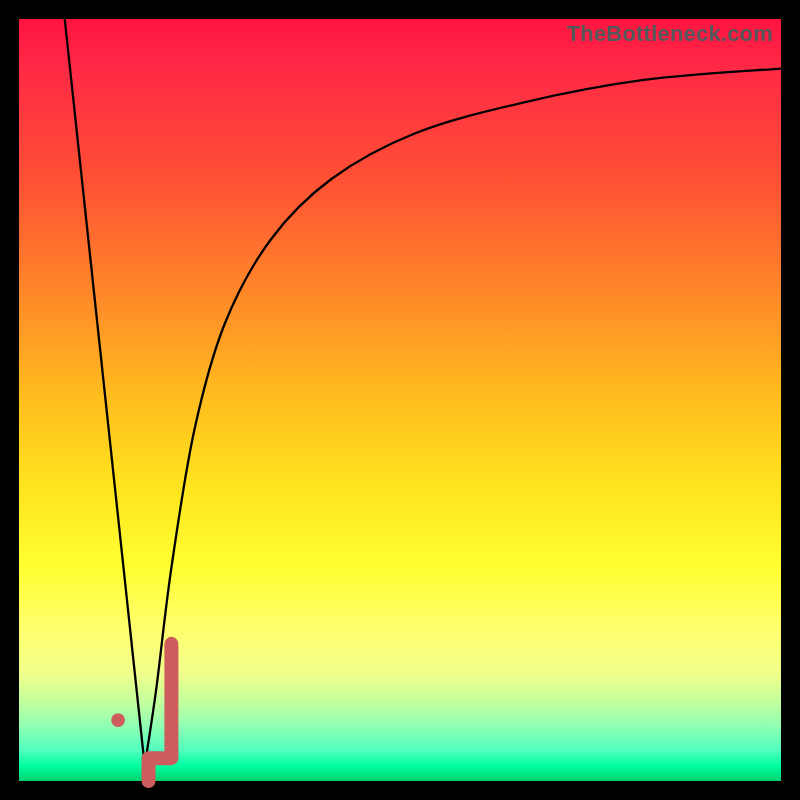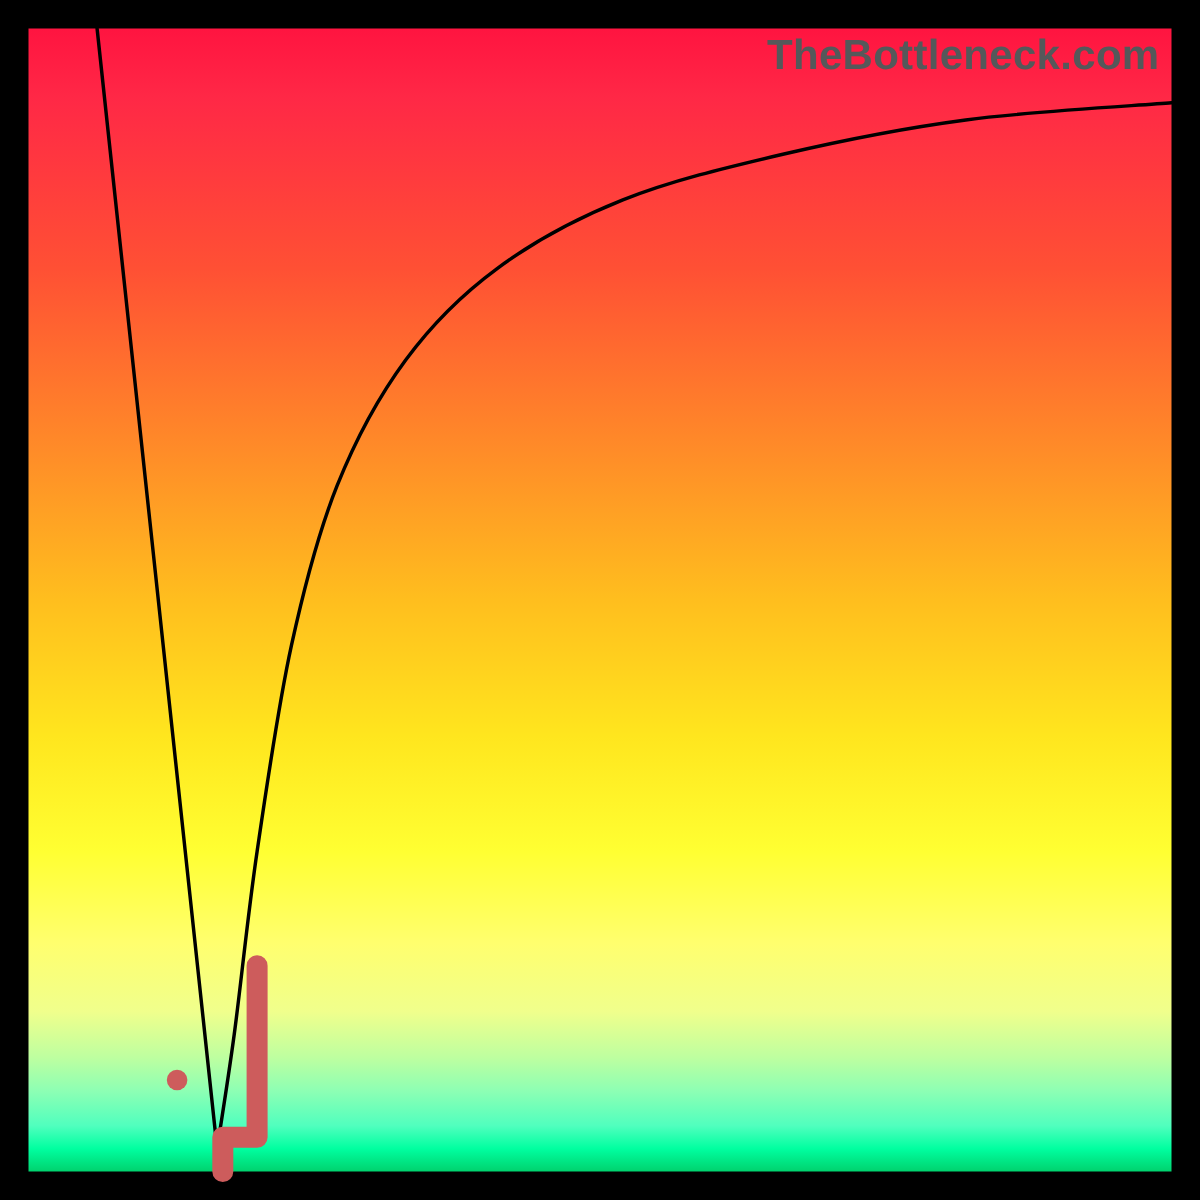--- a/index.html
+++ b/index.html
@@ -26,21 +26,21 @@
       #beffa0 90%,
       #8cffb4 93%,
       #50ffbe 96%,
       #00ffa0 98%,
       #00d26e 100%);
   }
   .watermark {
     position: absolute;
     top: 2px; right: 8px;
     font-family: Arial, Helvetica, sans-serif;
-    font-size: 28px;
+    font-size: 22px;
     font-weight: bold;
     color: #55585a;
     letter-spacing: 0.2px;
   }
   svg.curves {
     position: absolute; inset: 0;
     width: 762px; height: 762px;
     overflow: visible;
   }
   .curve { fill: none; stroke: #000; stroke-width: 2.3; stroke-linecap: round; }

